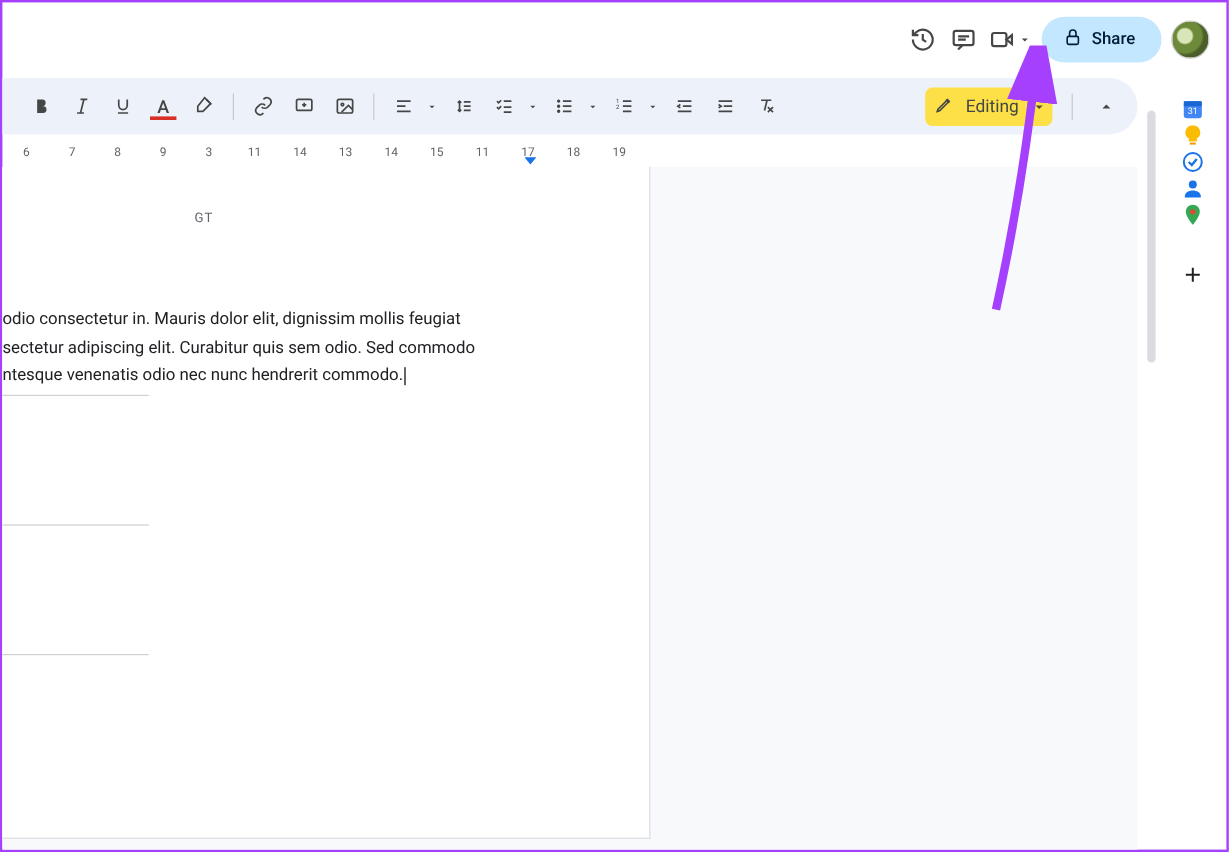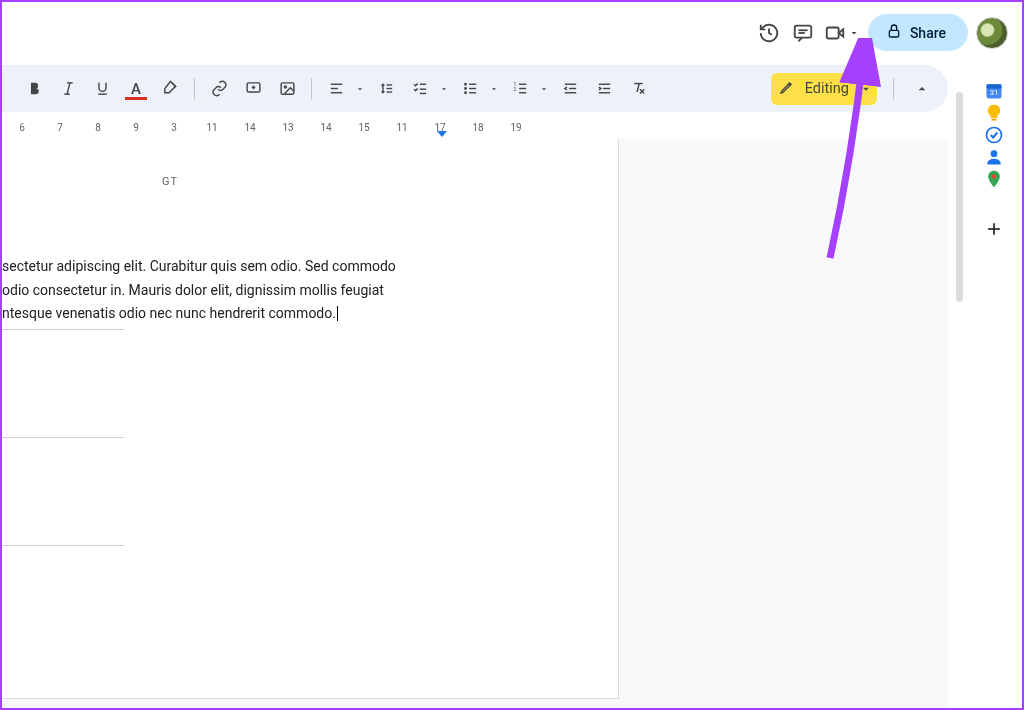--- a/index.html
+++ b/index.html
@@ -37,21 +37,21 @@
 .collapse-caret { width:24px; height:24px; display:flex; align-items:center; justify-content:center; color:#444746; cursor:pointer; }
 
 
 .ruler { position:absolute; top:118px; left:0; width:560px; height:18px; font-size:10px; color:#5f6368; }
 .ruler .tick { position:absolute; top:2px; transform:translateX(-50%); }
 .ruler .marker { position:absolute; top:8px; transform:translateX(-50%); color:#1a73e8; }
 
 
 .doc-area { position:absolute; top:137px; left:0; right:74px; bottom:0; background:#f8f9fa; }
 .page {
-  position:absolute; top:0; left:0; width:617px; min-height:560px; background:#fff;
+  position:absolute; top:0; left:0; width:540px; min-height:560px; background:#fff;
   border:1px solid #dadce0; border-left:none; border-top:none;
 }
 .page-header {
   position:absolute; top:36px; left:160px; font-size:11px; letter-spacing:1px; color:#5f6368;
 }
 .doc-text { position:absolute; top:117px; left:0; right:44px; color:#202124; font-family:Arial,sans-serif;
   font-size:14px; line-height:1.55; }
 .doc-text p { margin-bottom:2px; text-align:left; }
 .page hr.rule { border:none; border-top:1px solid #d0d0d0; }
 .cursor { display:inline-block; width:1px; height:15px; background:#000; vertical-align:text-bottom; margin-left:1px; }
@@ -291,22 +291,22 @@
     <svg width="10" height="10" viewBox="0 0 10 10" fill="#1a73e8">
         <path d="M5 9 L0 3 L10 3 Z"></path>
       </svg>
   </span>
 </div>
 
 <div class="doc-area">
   <div class="page">
     <div class="page-header">GT</div>
     <div class="doc-text">
+      <p>odio consectetur in. Mauris dolor elit, dignissim mollis feugiat</p>
       <p>sectetur adipiscing elit. Curabitur quis sem odio. Sed commodo</p>
-      <p>odio consectetur in. Mauris dolor elit, dignissim mollis feugiat</p>
       <p><span>ntesque venenatis odio nec nunc hendrerit commodo.</span><span class="cursor"></span></p>
     </div>
     <hr class="rule" style="position:absolute;top:190px;left:0;width:122px">
     <hr class="rule" style="position:absolute;top:298px;left:0;width:122px">
     <hr class="rule" style="position:absolute;top:406px;left:0;width:122px">
   </div>
 </div>
 
 <div class="side-panel">
   <div class="side-icon">

